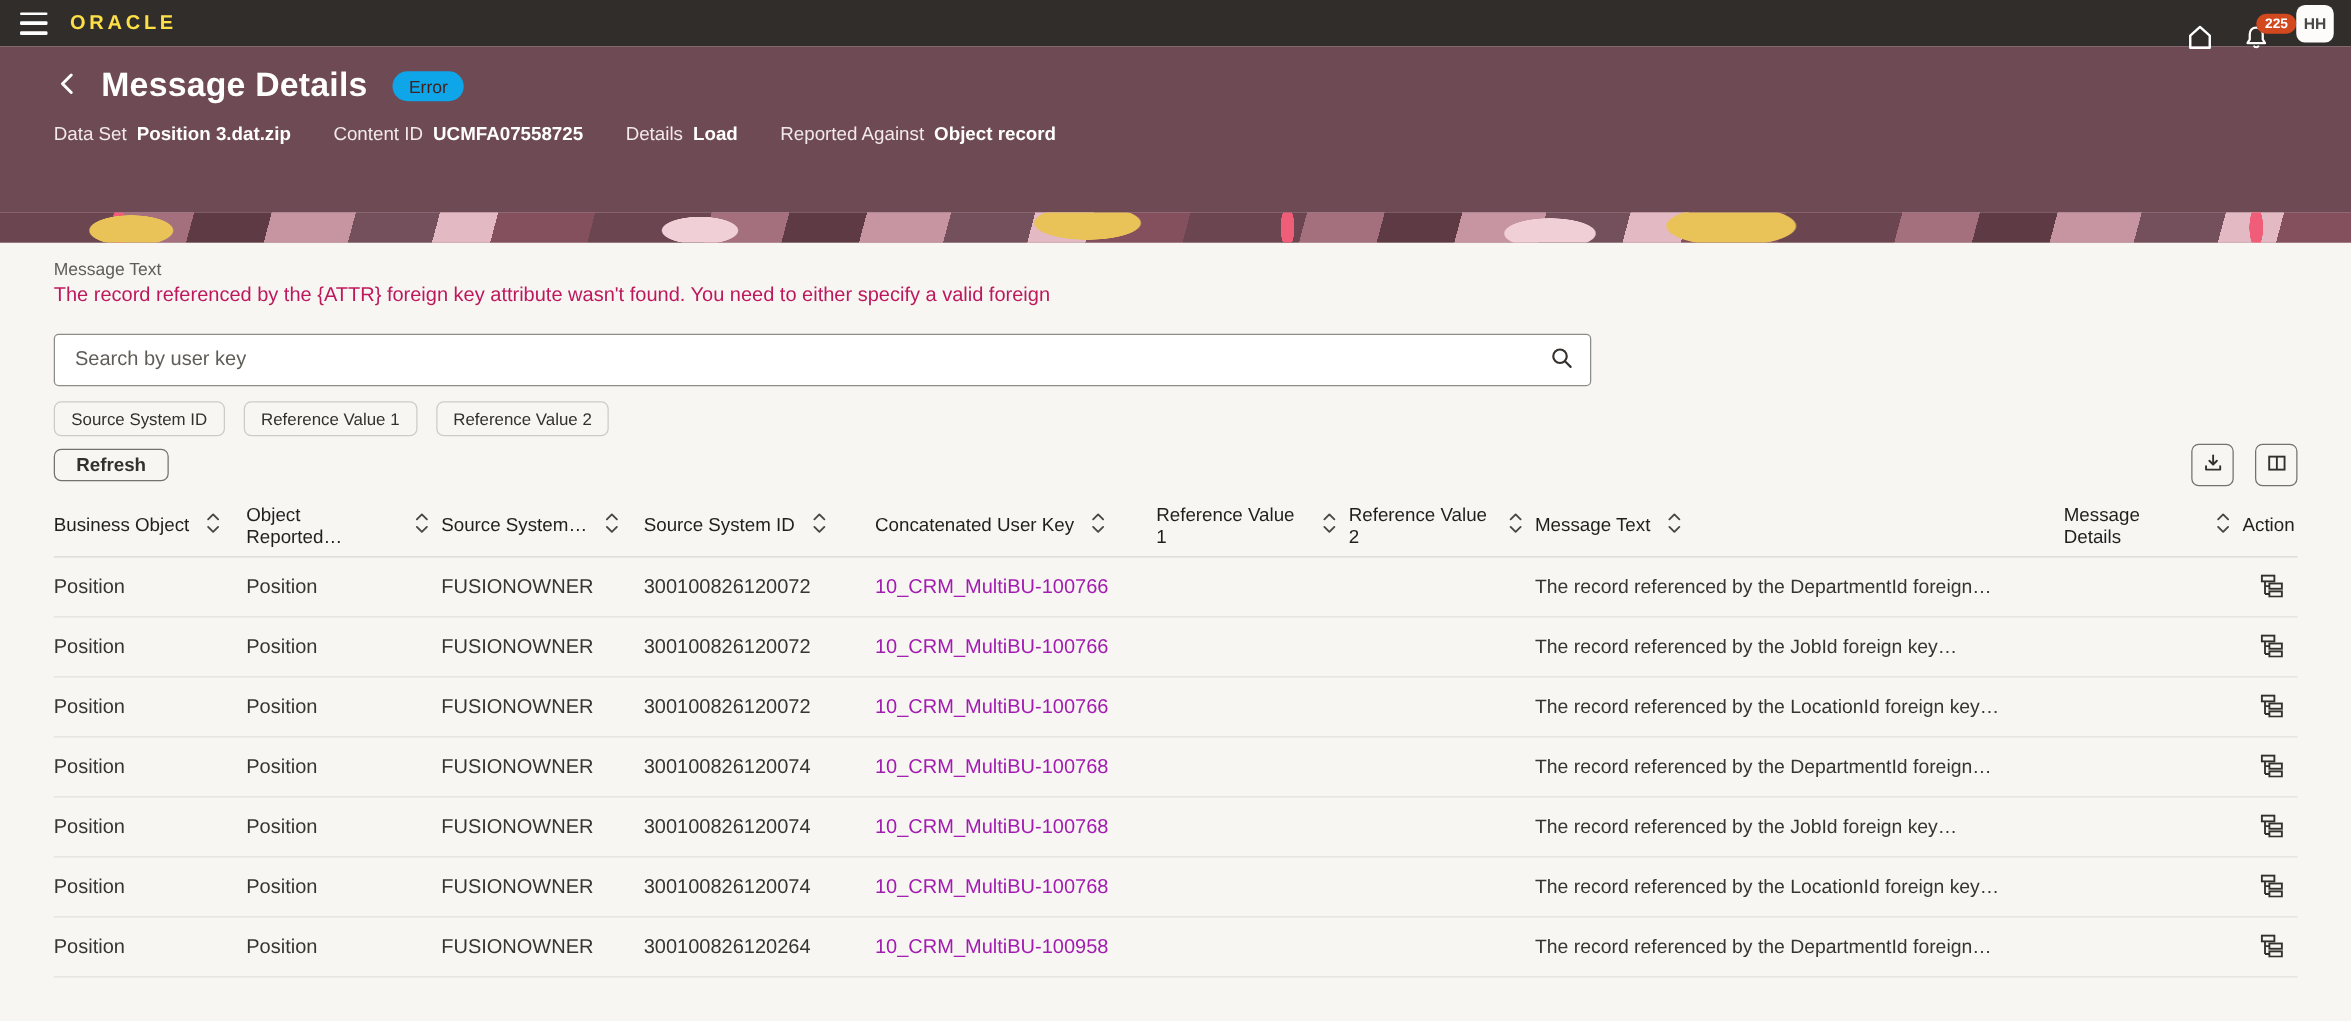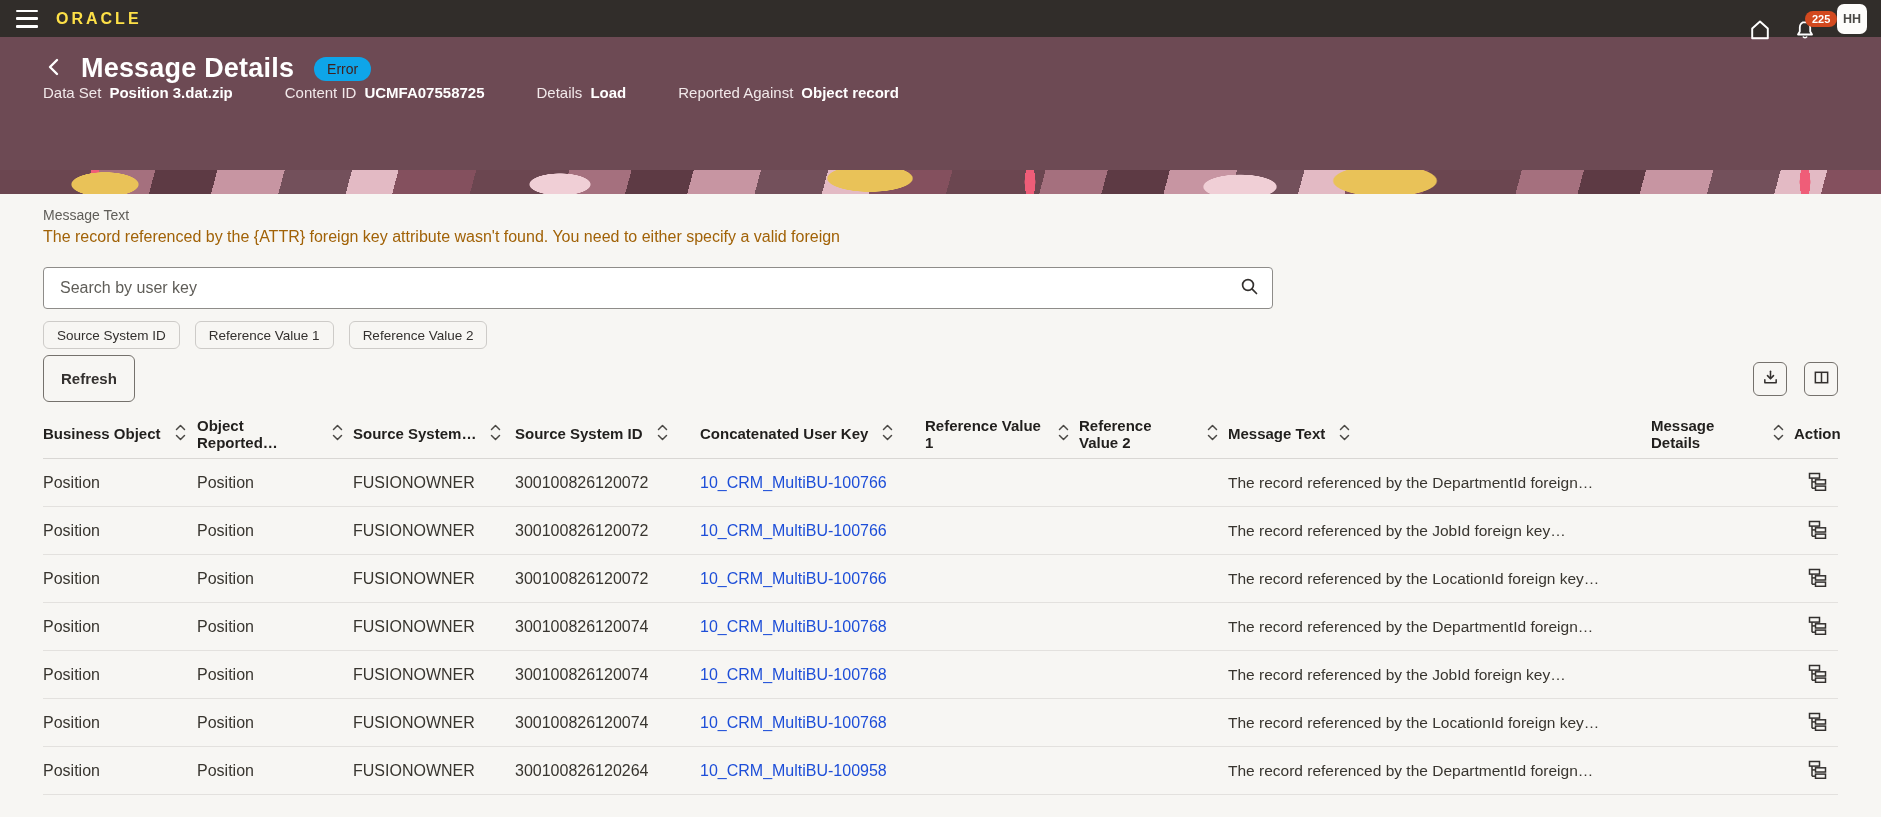--- a/index.html
+++ b/index.html
@@ -17,21 +17,21 @@
     padding:1.5px 7px; border-radius:9px; line-height:13px; }
   .avatar { width:30px; height:30px; background:#fdfcfb; border:none; border-radius:7px; color:#4a4845;
     font-size:12.5px; font-weight:700; display:flex; align-items:center; justify-content:center; cursor:pointer; }
 
   
   .hero { background:#6d4a54; height:133px; padding:16px 43px 0; color:#fff; }
   .title-row { display:flex; align-items:center; gap:16px; }
   .back-btn { background:none; border:none; cursor:pointer; display:flex; padding:2px; }
   .page-title { font-size:27px; font-weight:700; letter-spacing:.2px; }
   .pill { background:#0ea5e9; color:#40211e; font-size:14px; font-weight:400; padding:4px 13px; border-radius:14px; margin-left:4px; }
-  .meta-row { display:flex; gap:52px; font-size:15px; }
+  .meta-row { display:flex; gap:34px; margin-top:15px; font-size:15px; }
   .meta-item { display:flex; gap:8px; align-items:baseline; }
   .meta-label { color:#f2e9ea; }
   .meta-value { font-weight:700; color:#fff; }
 
   
   .band { height:24px; background-color:#8a5f6b;
     background-image:
       radial-gradient(ellipse 55px 20px at 105px 60%, #e9c258 0 60%, transparent 62%),
       radial-gradient(ellipse 70px 22px at 870px 35%, #e9c258 0 60%, transparent 62%),
       radial-gradient(ellipse 85px 26px at 1385px 45%, #e9c258 0 60%, transparent 62%),
@@ -42,50 +42,50 @@
       radial-gradient(ellipse 9px 26px at 1805px 50%, #ef5d78 0 60%, transparent 62%),
       repeating-linear-gradient(105deg,
         #6b4650 0 90px, #a5707e 90px 150px, #5d3a44 150px 210px,
         #c795a2 210px 275px, #73505b 275px 340px, #e3bac4 340px 385px,
         #84505e 385px 460px);
   }
 
   
   .content { padding:0 43px; }
   .msg-label { margin-top:13px; font-size:14px; color:#5f5d58; }
-  .msg-text { font-size:16px; color:#a16207; line-height:20px; margin-top:4px; max-width:880px; }
+  .msg-text { font-size:16px; color:#be185d; line-height:20px; margin-top:4px; max-width:880px; }
 
   .searchbar { margin-top:20px; width:1230px; height:42px; background:#fff; border:1px solid #8e8c89;
     border-radius:4px; display:flex; align-items:center; }
   .searchbar input { flex:1; border:none; outline:none; background:transparent; font-size:16px;
     font-family:"Liberation Sans", sans-serif; padding:0 16px; color:#14532d; }
   .searchbar input::placeholder { color:#5f5d58; opacity:1; }
   .search-btn { width:46px; height:100%; background:none; border:none; cursor:pointer; display:flex; align-items:center; justify-content:center; }
 
   .chips { margin-top:12px; display:flex; gap:15px; }
   .chip { height:28px; padding:0 13px; border:1px solid #cdcbc8; border-radius:6px; background:transparent;
     font-size:13.5px; color:#33302e; font-family:"Liberation Sans", sans-serif; display:flex; align-items:center; cursor:pointer; }
 
   .actions-row { margin-top:6px; display:flex; align-items:center; }
-  .refresh-btn { height:47px; padding:0 17px; border:1px solid #75716c; border-radius:6px; background:transparent;
+  .refresh-btn { height:26px; padding:0 17px; border:1px solid #75716c; border-radius:6px; background:transparent;
     font-size:15px; font-weight:700; color:#33302e; font-family:"Liberation Sans", sans-serif; cursor:pointer; }
   .spacer { flex:1; }
   .tool-btn { width:34px; height:34px; border:1px solid #75716c; border-radius:6px; background:transparent;
     display:flex; align-items:center; justify-content:center; cursor:pointer; margin-left:17px; }
 
   
   .grid-cols { display:grid; grid-template-columns:154px 156px 162px 185px 225px 154px 149px 423px 143px 1fr; }
   .thead { margin-top:7px; min-height:50px; align-items:center; border-bottom:1px solid #d9d7d4; }
-  .th { display:flex; align-items:center; gap:14px; font-size:15px; font-weight:700; color:#211f1d;
+  .th { display:flex; align-items:center; gap:14px; font-size:15px; font-weight:400; color:#211f1d;
     line-height:17px; padding-right:10px; }
   .th .sort { flex:none; cursor:pointer; }
   .tr { height:48px; align-items:center; border-bottom:1px solid #e3e1de; font-size:16px; color:#38352f; }
   .td { padding-right:12px; white-space:nowrap; overflow:hidden; }
   .td-message_text { font-size:15.5px; }
-  .link { color:#1d4ed8; text-decoration:none; cursor:pointer; }
+  .link { color:#a21caf; text-decoration:none; cursor:pointer; }
   .td-action { padding:0 0 0 12px; }
   .action-btn { background:none; border:none; cursor:pointer; display:flex; padding:2px; }
 </style>
 </head>
 <body>
 
 <div class="topbar">
   <div class="hamburger">
       <span></span>
       <span></span>

